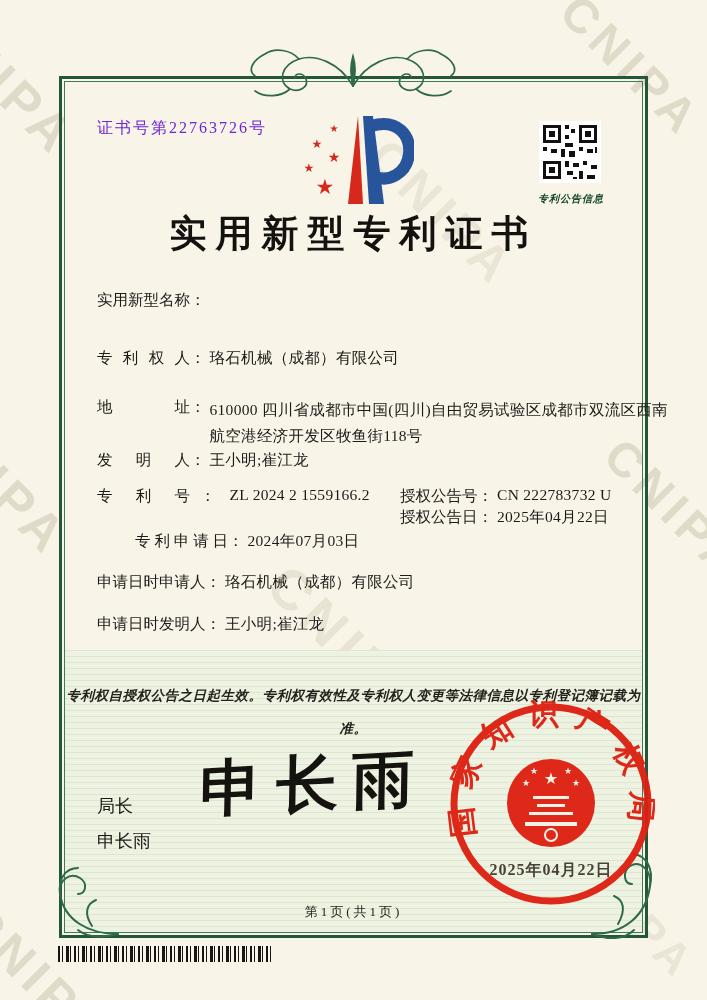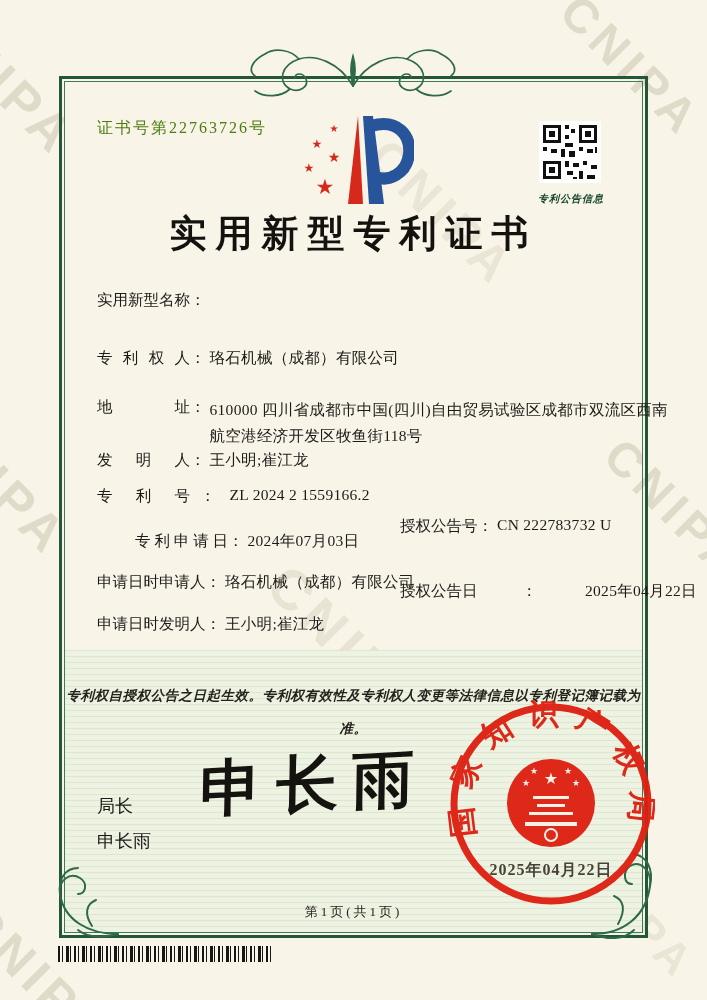--- a/index.html
+++ b/index.html
@@ -8,35 +8,35 @@
   
   .frame{position:absolute;left:59px;top:76px;width:589px;height:862px;border:3px solid #24573a;box-sizing:border-box;}
   .frame-inner{position:absolute;left:2px;top:2px;right:2px;bottom:2px;border:1px solid #417a58;}
   .band{position:absolute;left:3px;right:3px;bottom:3px;height:282px;
         background:repeating-linear-gradient(180deg,#dde7cd 0 1px,#eef2e2 1px 6px);}
   
   .wm{position:absolute;font-family:"Liberation Sans","DejaVu Sans",sans-serif;font-weight:700;
       color:rgba(170,158,128,0.30);letter-spacing:6px;transform:rotate(45deg);transform-origin:left top;
       white-space:nowrap;pointer-events:none;}
   
-  .cert-no{position:absolute;left:97px;top:118px;font-size:16px;letter-spacing:2px;color:#4d7c0f;}
+  .cert-no{position:absolute;left:97px;top:118px;font-size:16px;letter-spacing:2px;color:#6d28d9;}
   .logo{position:absolute;left:296px;top:110px;}
   .qr{position:absolute;left:539px;top:121px;width:62px;height:62px;background:#fff;}
   .qr-caption{position:absolute;left:524px;top:192px;width:94px;text-align:center;font-size:10px;
               font-weight:700;font-style:italic;color:#17472e;letter-spacing:1px;}
   .title{position:absolute;left:0;right:0;top:209px;text-align:center;font-size:37px;font-weight:700;
          letter-spacing:9px;color:#14120f;}
   
   .row{position:absolute;left:97px;font-size:15.5px;color:#1d1b18;display:flex;align-items:flex-start;}
   .row .lbl{display:inline-block;width:93px;text-align:justify;text-align-last:justify;flex:none;}
   .row .lbl.auto{width:auto;text-align:left;text-align-last:auto;}
   .row .colon{flex:none;margin-right:4px;}
   .row .val{letter-spacing:0.3px;}
   .val-wrap{width:462px;line-height:1.68;}
-  .rcol{left:400px;margin-top:30px;}
+  .rcol{left:400px;}
   
   .legal{position:absolute;left:66px;right:66px;top:679px;text-align:center;font-size:13.5px;font-weight:600;
          font-style:italic;color:#24221e;line-height:2.45;letter-spacing:0.5px;}
   
   .sig-block{position:absolute;left:97px;top:789px;font-size:18px;line-height:1.95;color:#1b1916;
              font-family:"Liberation Sans","DejaVu Sans",sans-serif;}
   .sig-script{position:absolute;left:200px;top:742px;font-size:62px;color:#15130f;letter-spacing:14px;
               transform:rotate(-3deg) skewX(-4deg);font-weight:600;}
   
   .seal{position:absolute;left:447px;top:700px;width:208px;height:208px;opacity:0.96;}
@@ -170,21 +170,21 @@
   <div class="row rcol" style="top:486px;">
     <span class="lbl auto">授权公告号</span>
     <span class="colon">：</span>
     <span class="val">CN 222783732 U</span>
   </div>
   <div class="row" style="top:531px;margin-left:38px;">
     <span class="lbl">专利申请日</span>
     <span class="colon">：</span>
     <span class="val">2024年07月03日</span>
   </div>
-  <div class="row rcol" style="top:551px;gap:44px;">
+  <div class="row rcol" style="top:507px;">
     <span class="lbl auto">授权公告日</span>
     <span class="colon">：</span>
     <span class="val">2025年04月22日</span>
   </div>
   <div class="row" style="top:572px;">
     <span class="lbl auto">申请日时申请人</span>
     <span class="colon">：</span>
     <span class="val">珞石机械（成都）有限公司</span>
   </div>
   <div class="row" style="top:614px;">

